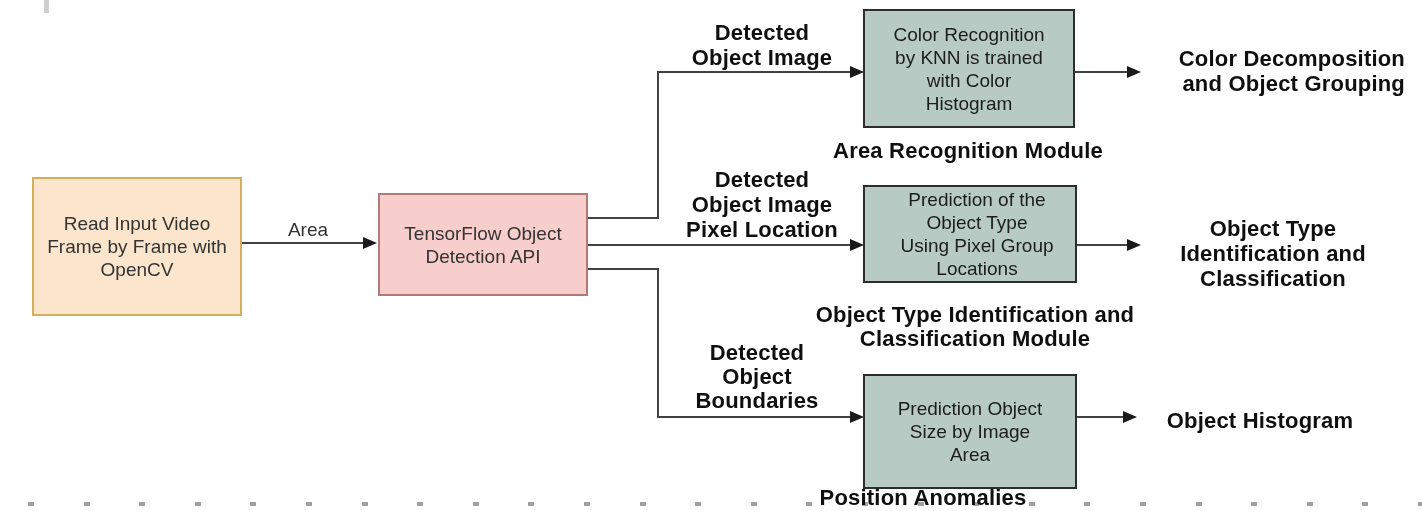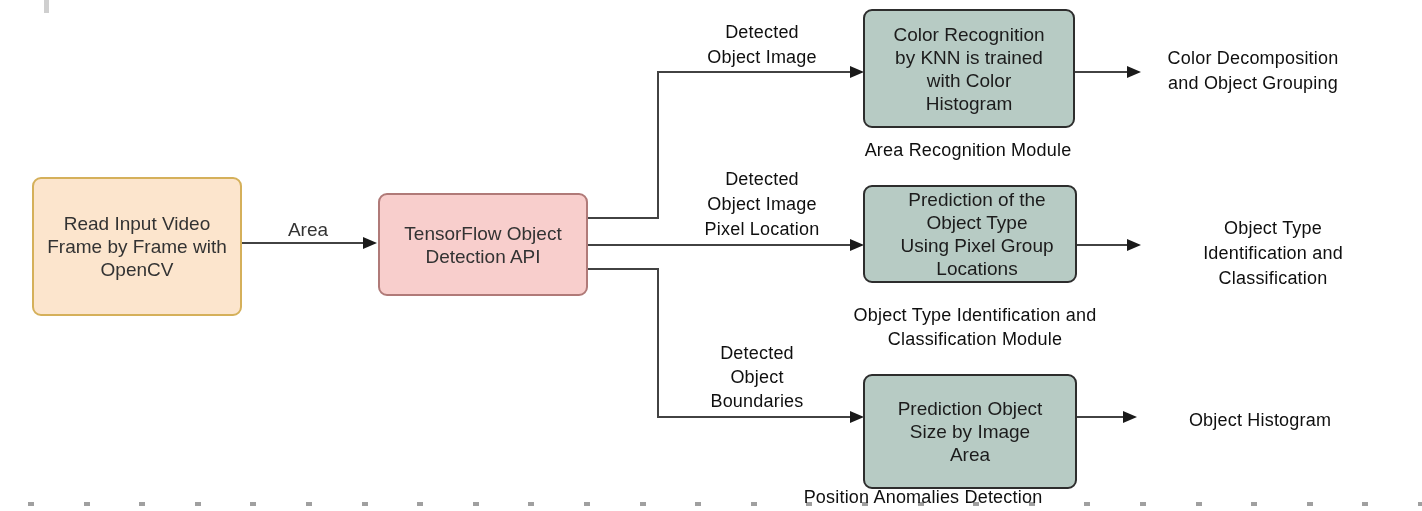--- a/index.html
+++ b/index.html
@@ -32,40 +32,39 @@
   .node {
     position: absolute;
     box-sizing: border-box;
     display: flex;
     align-items: center;
     justify-content: center;
     text-align: center;
     font-size: 19px;
     line-height: 23px;
     color: var(--box-text);
-    border-radius: 9px;
   }
   .node.tan   { background: var(--input-fill);  border: 2px solid var(--input-stroke); }
   .node.pink  { background: var(--api-fill);    border: 2px solid var(--api-stroke); }
   .node.teal  { background: var(--module-fill); border: 2px solid var(--module-stroke); color: #1c1c1c; }
   .edge {
     position: absolute;
     background: var(--line);
   }
   .arrowhead {
     position: absolute;
     width: 0; height: 0;
     border-top: 6px solid transparent;
     border-bottom: 6px solid transparent;
     border-left: 14px solid var(--arrowhead);
   }
   .blabel {
     position: absolute;
-    font-weight: normal;
-    font-size: 18px;
+    font-weight: bold;
+    font-size: 22px;
     line-height: 25px;
     color: var(--label-text);
     text-align: center;
     letter-spacing: 0.2px;
   }
   .elabel {
     position: absolute;
     font-size: 19px;
     color: var(--box-text);
     text-align: center;
@@ -119,21 +118,21 @@
   <div class="edge" style="left:657px; top:416px; width:194px; height:2px;"></div>
   <div class="arrowhead" style="left:850px; top:411px;"></div>
   <div class="blabel" style="left:667px; top:341px; width:180px; line-height:24px;">Detected<br>Object<br>Boundaries</div>
 
   <div class="node teal" style="left:863px; top:9px; width:212px; height:119px;">
     <div>Color Recognition<br>by KNN is trained<br>with Color<br>Histogram</div>
   </div>
   <div class="blabel" style="left:818px; top:138px; width:300px;">Area Recognition Module</div>
   <div class="edge" style="left:1075px; top:71px; width:54px; height:2px;"></div>
   <div class="arrowhead" style="left:1127px; top:66px;"></div>
-  <div class="blabel" style="left:1125px; top:46px; width:256px;">Color Decomposition<br>and Object Grouping</div>
+  <div class="blabel" style="left:1149px; top:46px; width:256px;text-align:right;">Color Decomposition<br>and Object Grouping</div>
 
   <div class="node teal" style="left:863px; top:185px; width:214px; height:98px;padding-left:14px;">
     <div>Prediction of the<br>Object Type<br>Using Pixel Group<br>Locations</div>
   </div>
   <div class="blabel" style="left:810px; top:303px; width:330px; line-height:24px;">Object Type Identification and<br>Classification Module</div>
   <div class="edge" style="left:1077px; top:244px; width:52px; height:2px;"></div>
   <div class="arrowhead" style="left:1127px; top:239px;"></div>
   <div class="blabel" style="left:1145px; top:216px; width:256px;">Object Type<br>Identification and<br>Classification</div>
 
   <div class="node teal" style="left:863px; top:355px; width:214px; height:115px;margin-top:19px;">

